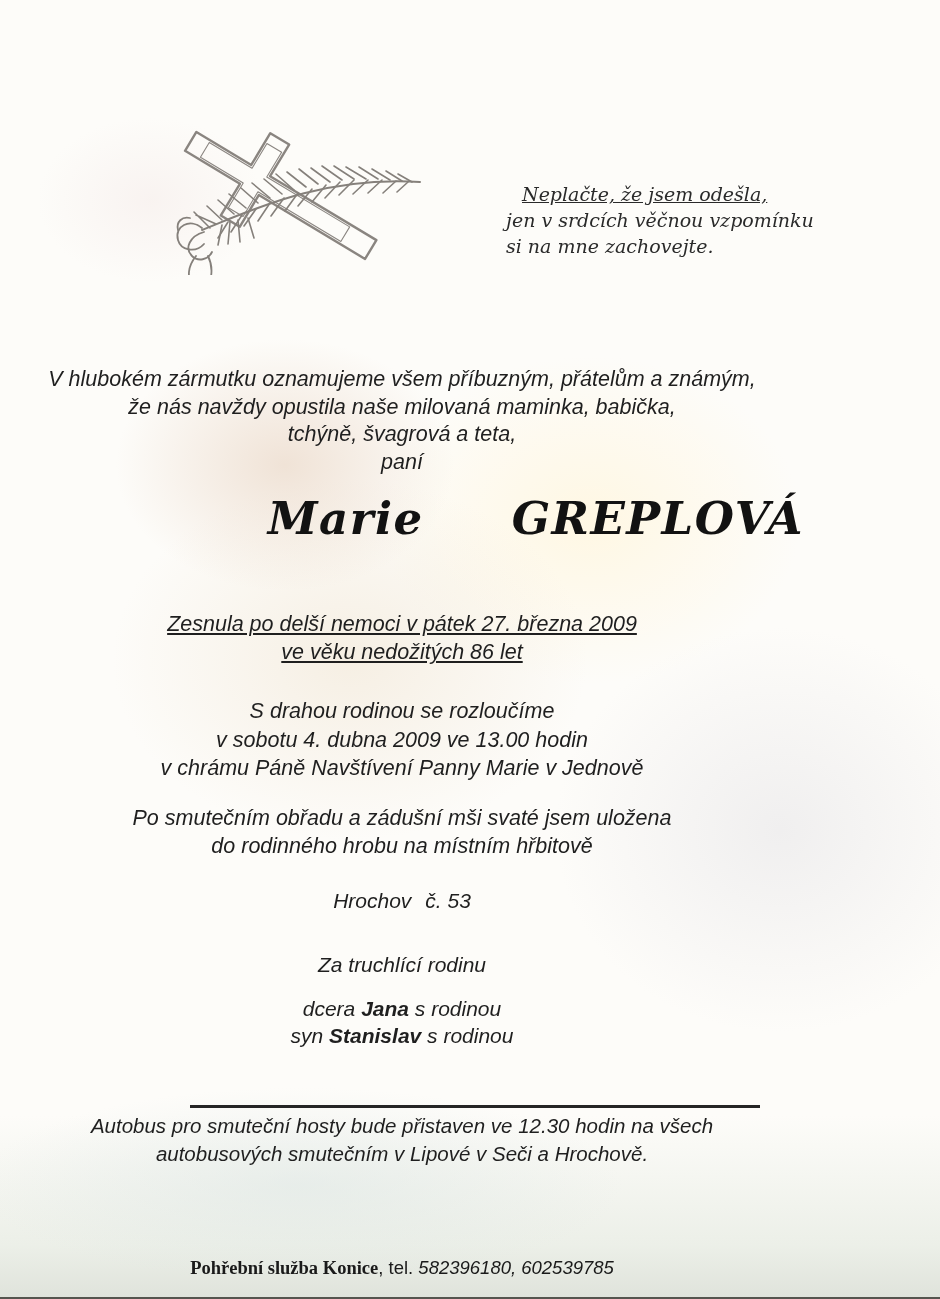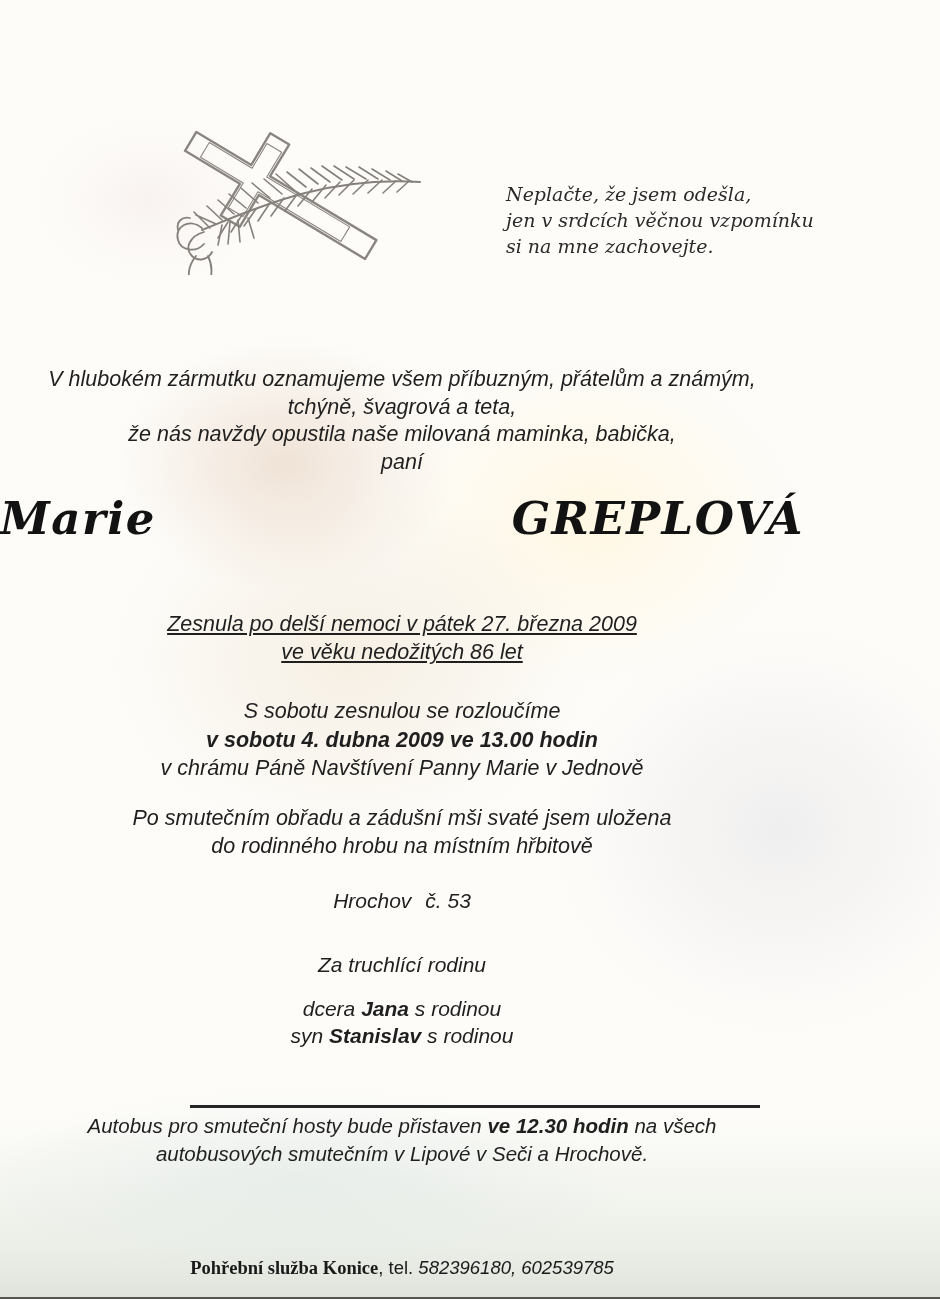--- a/index.html
+++ b/index.html
@@ -23,45 +23,45 @@
     color:#1f1f1f;
   }
   .abs{position:absolute;left:0;width:804px;text-align:center;}
   .emblem{position:absolute;left:162px;top:110px;width:265px;height:165px;}
   .poem{
     position:absolute;left:506px;top:181px;
     font-family:"DejaVu Serif", serif;font-style:italic;
     font-size:19px;line-height:26px;color:#2a2a2a;
     text-align:left;
   }
-  .poem .l1{margin-left:0;}
+  .poem .l1{margin-left:16px;text-decoration:underline;}
   .announcement{top:366px;font-style:italic;font-size:21.5px;line-height:27.5px;}
   .name{
     top:492px;margin:0;
     font-family:"DejaVu Serif", serif;font-style:italic;font-weight:bold;
     font-size:45px;letter-spacing:1.5px;color:#121212;
-    display:flex;justify-content:space-between;align-items:baseline;
+    display:flex;justify-content:flex-end;align-items:baseline;
   }
   .name-gap{display:inline-block;width:88px;}
   .death-info{top:610px;font-style:italic;font-size:21.5px;line-height:28px;text-decoration:underline;}
   .farewell{top:697px;font-style:italic;font-size:21.5px;line-height:28.5px;}
-  .farewell .bold{font-weight:bold;}
+  .farewell .bold{font-weight:normal;}
   .burial{top:804px;font-style:italic;font-size:21.5px;line-height:28px;}
   .address{top:889px;font-style:italic;font-size:21px;}
   .addr-num{display:inline-block;margin-left:14px;}
   .mourners-heading{top:953px;font-style:italic;font-size:21px;}
   .mourner-1{top:997px;font-style:italic;font-size:21px;}
   .mourner-2{top:1024px;font-style:italic;font-size:21px;}
   .mourner-1 b,.mourner-2 b{font-weight:bold;}
   .bus-rule{
     position:absolute;left:190px;top:1105px;width:570px;height:3px;
     background:#252525;border:none;margin:0;
   }
   .bus-notice{top:1112px;font-style:italic;font-size:20.5px;line-height:28px;}
-  .bus-notice .bold{font-weight:bold;}
+  .bus-notice .bold{font-weight:normal;}
   .footer{top:1257px;font-size:18.5px;color:#1a1a1a;}
   .footer .company{font-family:Liberation Serif, serif;font-weight:bold;font-style:normal;}
   .footer .phones{font-style:italic;}
 </style>
 </head>
 <body>
 
 <div class="page">
 
   <svg class="emblem" viewBox="0 0 265 165" aria-hidden="true">
@@ -87,38 +87,38 @@
   </svg>
 
   <div class="poem">
     <div class="l1">Neplačte, že jsem odešla,</div>
     <div>jen v srdcích věčnou vzpomínku</div>
     <div>si na mne zachovejte.</div>
   </div>
 
   <div class="abs announcement">
     <div>V hlubokém zármutku oznamujeme všem příbuzným, přátelům a známým,</div>
+    <div>že nás navždy opustila naše milovaná maminka, babička,</div>
     <div>tchýně, švagrová a teta,</div>
-    <div>že nás navždy opustila naše milovaná maminka, babička,</div>
     <div>paní</div>
   </div>
 
   <h1 class="abs name">
     <span>Marie</span>
     <span class="name-gap"></span>
     <span>GREPLOVÁ</span>
   </h1>
 
   <div class="abs death-info">
     <div>Zesnula po delší nemoci v pátek 27. března 2009</div>
     <div>ve věku nedožitých 86 let</div>
   </div>
 
   <div class="abs farewell">
-    <div>S sobotu zesnulou se rozloučíme</div>
+    <div>S drahou rodinou se rozloučíme</div>
     <div class="bold">v sobotu 4. dubna 2009 ve 13.00 hodin</div>
     <div>v chrámu Páně Navštívení Panny Marie v Jednově</div>
   </div>
 
   <div class="abs burial">
     <div>Po smutečním obřadu a zádušní mši svaté jsem uložena</div>
     <div>do rodinného hrobu na místním hřbitově</div>
   </div>
 
   <div class="abs address">

